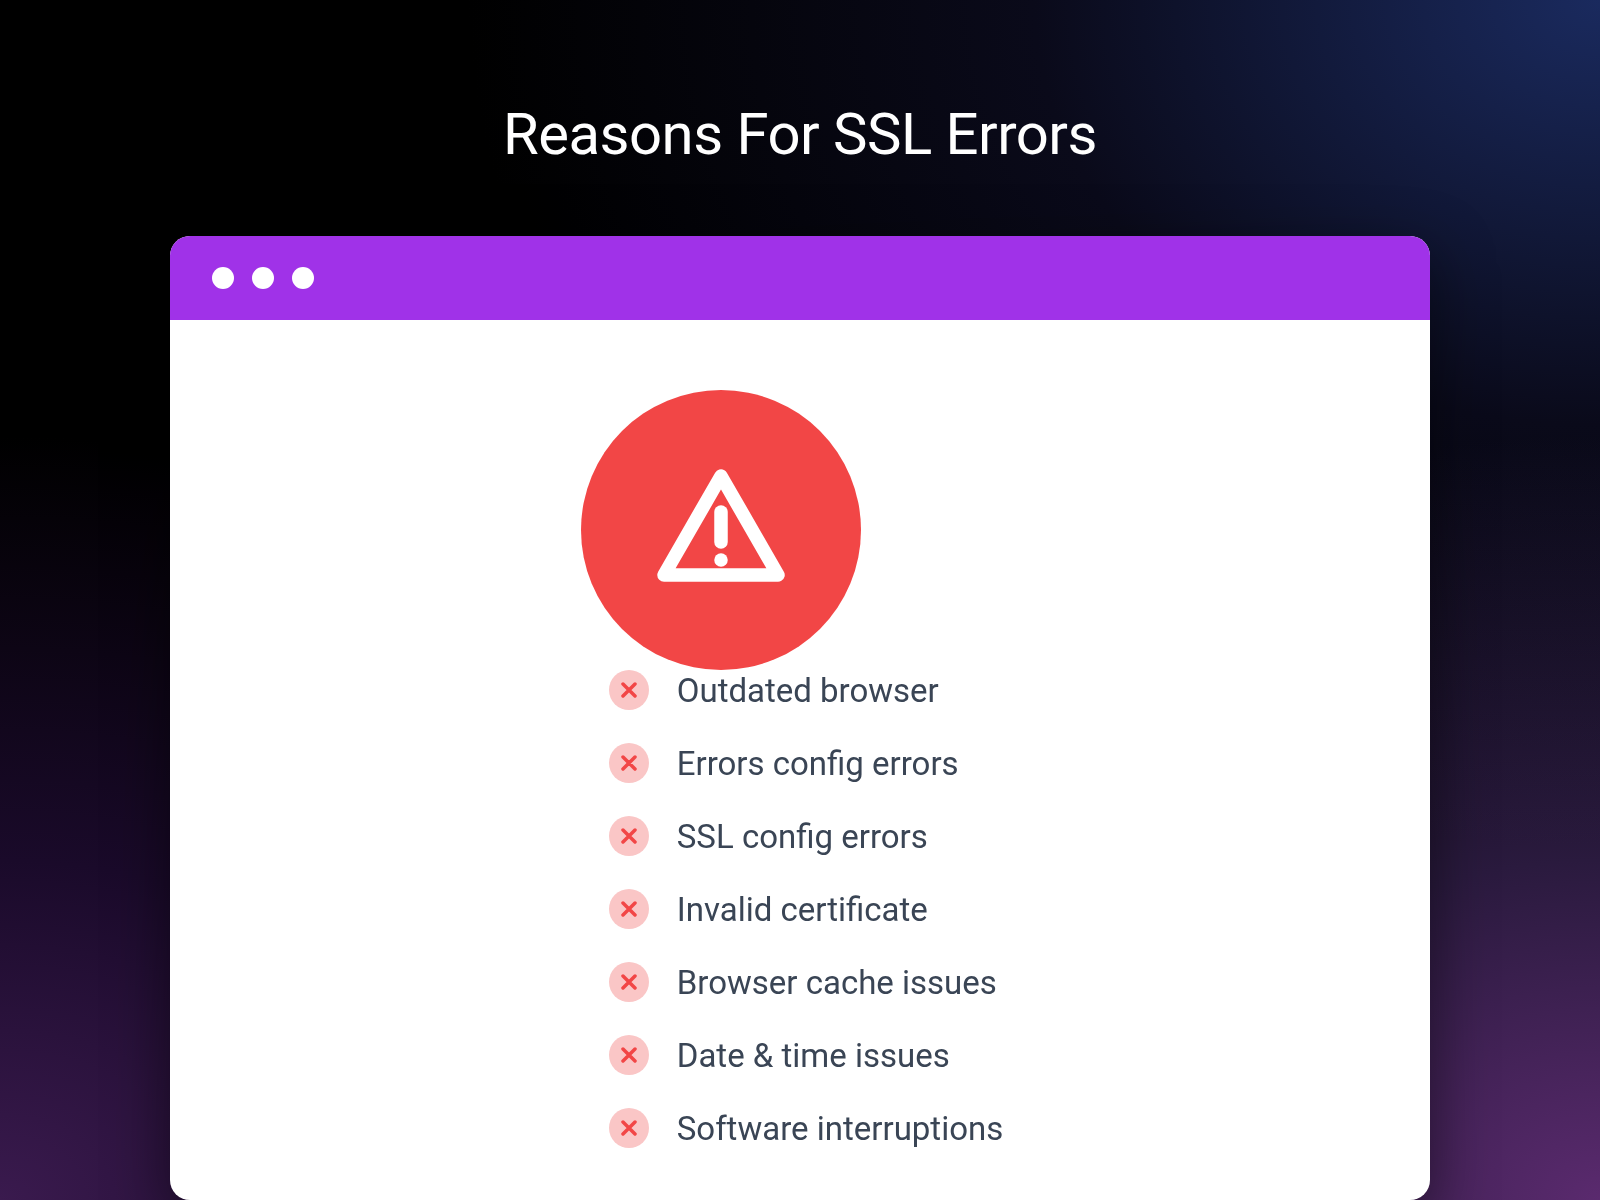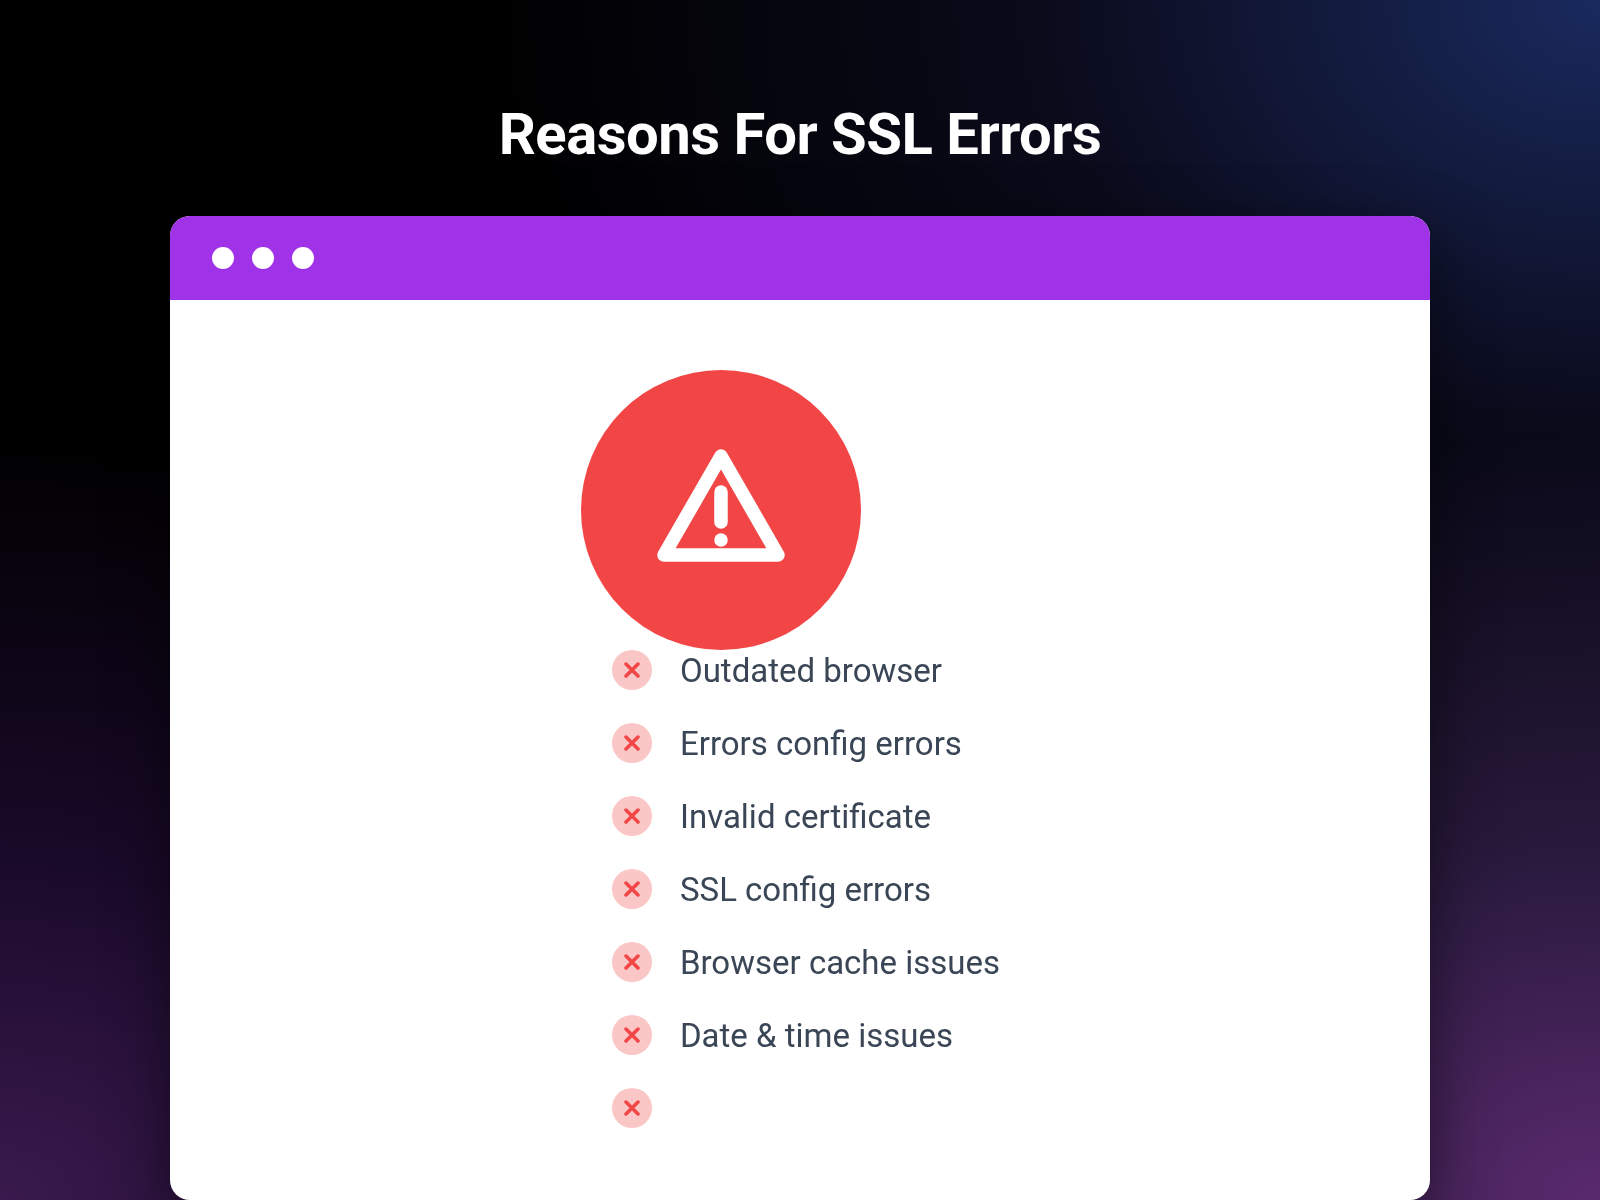--- a/index.html
+++ b/index.html
@@ -19,23 +19,23 @@
       font-family: -apple-system, BlinkMacSystemFont, "Segoe UI", Roboto, Helvetica, Arial, sans-serif;
       display: flex;
       flex-direction: column;
       align-items: center;
       padding-top: 100px;
     }
     
     .page-title {
       color: #ffffff;
       font-size: 58px;
-      font-weight: 700;
+      font-weight: 400;
       letter-spacing: -0.5px;
-      margin-bottom: 48px;
+      margin-bottom: 68px;
     }
     
     .browser-window {
       width: 1260px;
       background: #ffffff;
       border-radius: 20px;
       overflow: hidden;
       box-shadow: 0 20px 60px rgba(0,0,0,0.5);
     }
     
@@ -159,48 +159,49 @@
             </svg>
         </div>
         <span class="reason-text">Errors config errors</span>
       </div>
       <div class="reason-item">
         <div class="x-badge">
           <svg viewBox="0 0 16 16">
               <path d="M2 2 L14 14 M14 2 L2 14" stroke="#f24646" stroke-width="3.5" stroke-linecap="round"></path>
             </svg>
         </div>
+        <span class="reason-text">SSL config errors</span>
+      </div>
+      <div class="reason-item">
+        <div class="x-badge">
+          <svg viewBox="0 0 16 16">
+              <path d="M2 2 L14 14 M14 2 L2 14" stroke="#f24646" stroke-width="3.5" stroke-linecap="round"></path>
+            </svg>
+        </div>
         <span class="reason-text">Invalid certificate</span>
       </div>
       <div class="reason-item">
         <div class="x-badge">
           <svg viewBox="0 0 16 16">
               <path d="M2 2 L14 14 M14 2 L2 14" stroke="#f24646" stroke-width="3.5" stroke-linecap="round"></path>
             </svg>
         </div>
-        <span class="reason-text">SSL config errors</span>
-      </div>
-      <div class="reason-item">
-        <div class="x-badge">
-          <svg viewBox="0 0 16 16">
-              <path d="M2 2 L14 14 M14 2 L2 14" stroke="#f24646" stroke-width="3.5" stroke-linecap="round"></path>
-            </svg>
-        </div>
         <span class="reason-text">Browser cache issues</span>
       </div>
       <div class="reason-item">
         <div class="x-badge">
           <svg viewBox="0 0 16 16">
               <path d="M2 2 L14 14 M14 2 L2 14" stroke="#f24646" stroke-width="3.5" stroke-linecap="round"></path>
             </svg>
         </div>
         <span class="reason-text">Date &amp; time issues</span>
       </div>
       <div class="reason-item">
         <div class="x-badge">
           <svg viewBox="0 0 16 16">
               <path d="M2 2 L14 14 M14 2 L2 14" stroke="#f24646" stroke-width="3.5" stroke-linecap="round"></path>
             </svg>
         </div>
+        <span class="reason-text">Software interruptions</span>
       </div>
     </div>
   </div>
 </div>
 
 </body></html>

